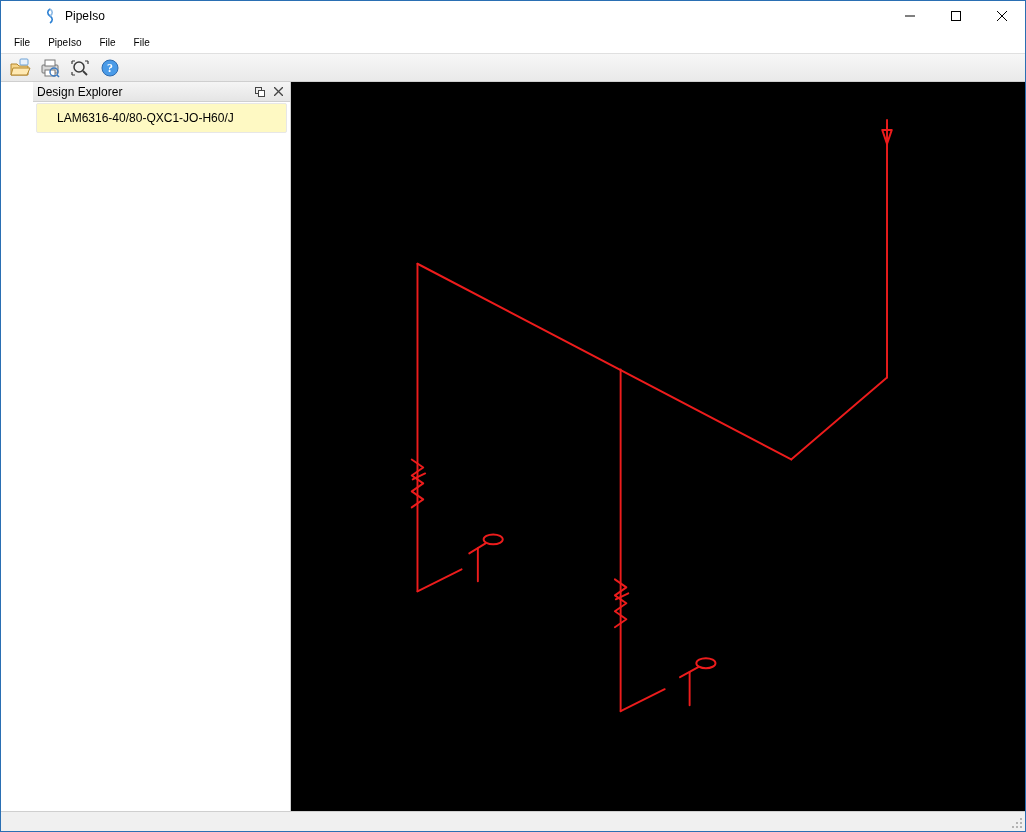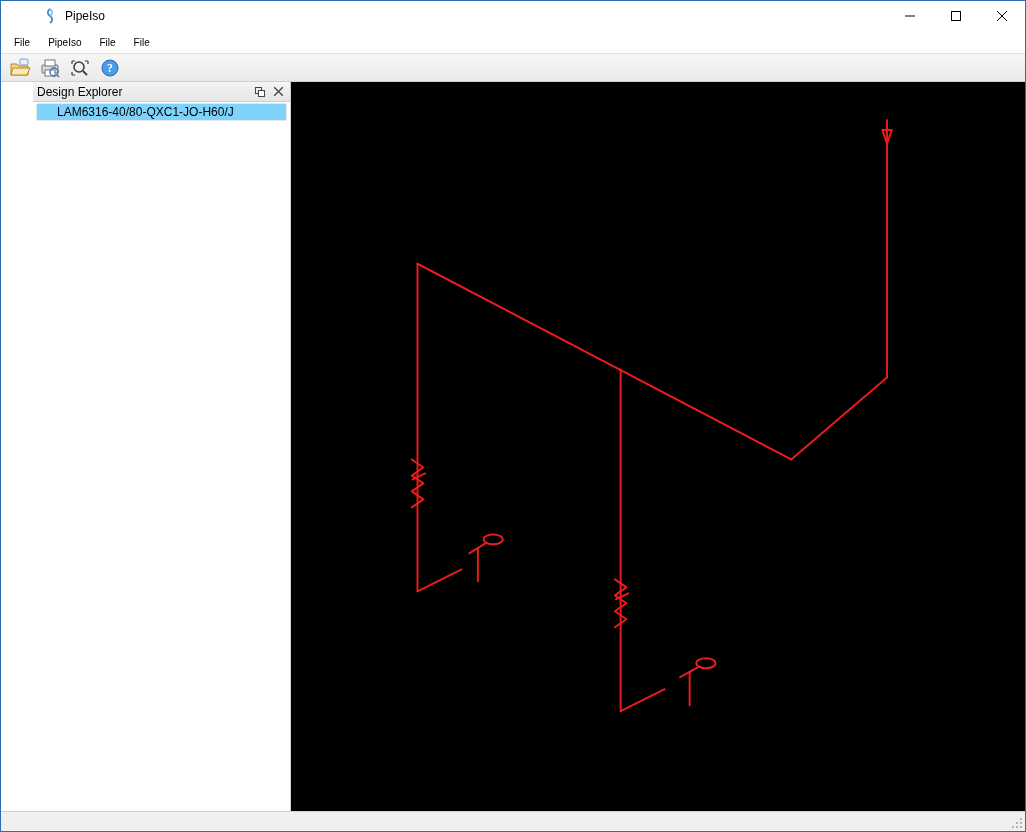--- a/index.html
+++ b/index.html
@@ -15,21 +15,21 @@
   .menubar { height: 22px; display: flex; align-items: center; padding: 0 4px; background: #fff; }
   .menu-item { padding: 2px 9px; font-size: 10px; }
   .toolbar { height: 29px; display: flex; align-items: center; padding: 0 4px; gap: 0; background: linear-gradient(#f7f7f7, #e9e9e9); border-top: 1px solid #e0e0e0; border-bottom: 1px solid #cfcfcf; }
   .toolbar .tbtn { width: 30px; height: 25px; display: flex; align-items: center; justify-content: center; border: 1px solid transparent; }
   .content { flex: 1; display: flex; min-height: 0; margin-left: 32px; }
   .panel { width: 258px; border-right: 1px solid #cfcfcf; display: flex; flex-direction: column; background: #fff; }
   .panel-header { height: 20px; background: linear-gradient(#f5f5f5, #e5e5e5); border-bottom: 1px solid #cfcfcf; display: flex; align-items: center; padding: 0 4px; font-size: 12px; }
   .panel-header .ph-title { flex: 1; }
   .panel-header .ph-btn { width: 16px; height: 16px; display: flex; align-items: center; justify-content: center; margin-left: 2px; }
   .panel-body { flex: 1; overflow: auto; }
-  .tree-item { display: flex; align-items: center; height: 18px; padding-left: 20px; font-size: 12px; background: #7dd3fc; border: 1px solid #e7e7e7; margin: 1px 3px; border-radius: 2px; }
+  .tree-item { display: flex; align-items: center; height: 30px; padding-left: 20px; font-size: 12px; background: #fef9c3; border: 1px solid #e7e7e7; margin: 1px 3px; border-radius: 2px; }
   .drawing-area { flex: 1; background: #000; position: relative; }
   .drawing-area svg { width: 100%; height: 100%; display: block; }
   .statusbar { height: 20px; background: #f0f0f0; border-top: 1px solid #cfcfcf; position: relative; }
   .statusbar .grip { position: absolute; right: 2px; bottom: 2px; width: 14px; height: 14px; }
 </style>
 </head>
 <body>
 
 <div class="window">
 

